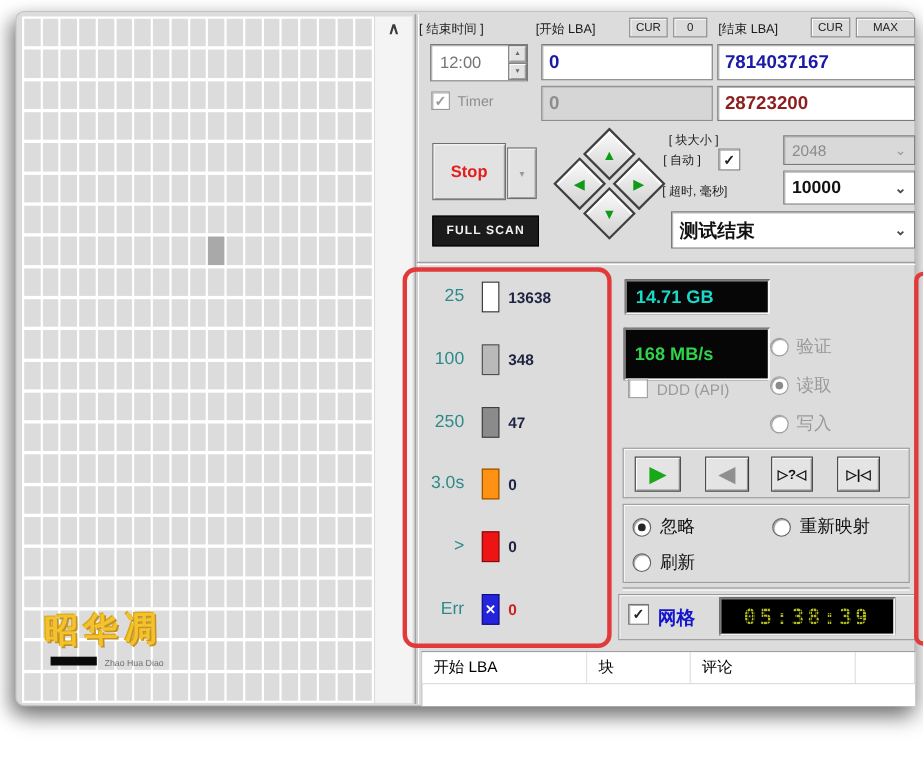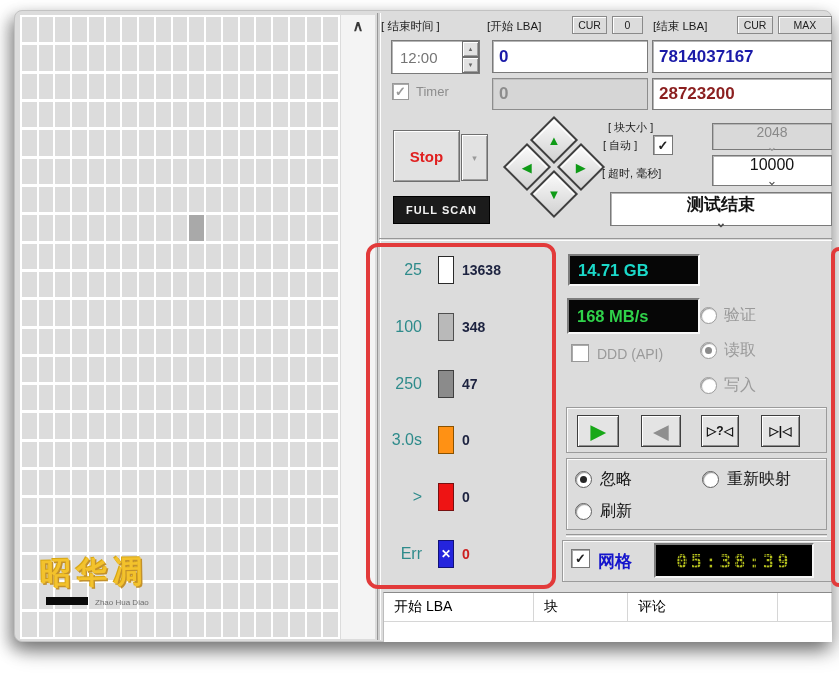--- a/index.html
+++ b/index.html
@@ -43,21 +43,21 @@
   .cb.dis { color:#9a9a9a; border-color:#999; }
   .cb.on { color:#222; }
 
   .radio { width:17px; height:17px; border-radius:50%; background:#fff; border:1px solid #5f5f5f;
     box-shadow:inset 1px 1px 1px #9a9a9a; display:flex; align-items:center; justify-content:center; cursor:pointer; flex:0 0 auto; }
   .radio.sel::after { content:""; width:7px; height:7px; border-radius:50%; background:#262626; }
   .radio.dis { border-color:#9b9b9b; }
   .radio.dis.sel::after { background:#8b8b8b; }
 
   .select { background:#fff; border:1px solid #7a7a7a; box-shadow:inset 1px 1px 0 #b5b5b5;
-    display:flex; align-items:center; justify-content:space-between; padding:0 7px; cursor:pointer;flex-direction:column; }
+    display:flex; align-items:center; justify-content:space-between; padding:0 7px; cursor:pointer; }
   .select .chev { color:#4a4a4a; font-size:13px; line-height:1; }
   .select.dis { background:#d9d9d9; color:#8a8a8a; }
   .select.dis .chev { color:#9a9a9a; }
 
   .lcd { background:#060606; border:2px solid; border-color:#7d7d7d #f8f8f8 #f8f8f8 #7d7d7d;
     display:flex; align-items:center; padding:0 8px; font-weight:bold; font-size:16.5px; }
 
   .groove { border-top:1px solid #979797; border-bottom:1px solid #fdfdfd; }
   .panel { border:1px solid #9b9b9b; box-shadow:inset 1px 1px 0 #fbfbfb; }
 
@@ -595,21 +595,21 @@
   <div class="abs lbl-sm" style="left:608px; top:120px;">[ 块大小 ]</div>
   <div class="abs lbl-sm" style="left:603px; top:138px;">[ 自动 ]</div>
   <div class="abs cb on" style="left:653px; top:135px; width:20px; height:20px;">
       <span>✓</span>
     </div>
   <div class="abs select dis" style="left:712px; top:123px; width:120px; height:27px; font-size:14px;">
     <span>2048</span>
     <span class="chev">⌄</span>
   </div>
   <div class="abs lbl-sm" style="left:602px; top:166px;">[ 超时, 毫秒]</div>
-  <div class="abs select" style="left:712px; top:155px; width:120px; height:31px; font-size:16px; font-weight:normal; color:#111;">
+  <div class="abs select" style="left:712px; top:155px; width:120px; height:31px; font-size:16px; font-weight:bold; color:#111;">
     <span>10000</span>
     <span class="chev">⌄</span>
   </div>
   <div class="abs select" style="left:610px; top:192px; width:222px; height:34px; font-size:17px; font-weight:bold; color:#111;">
     <span>测试结束</span>
     <span class="chev">⌄</span>
   </div>
 
   <div class="abs groove" style="left:379px; top:238px; width:453px; height:3px;"></div>
 
@@ -642,21 +642,21 @@
       <div class="leg-row">
         <span class="leg-label" style="color: rgb(46, 139, 139);">Err</span>
         <span class="leg-swatch" style="background: rgb(36, 36, 221); border: 1px solid rgb(17, 17, 119);">✕</span>
         <span class="leg-count" style="color: rgb(204, 32, 32);">0</span>
       </div>
     </div>
   <div id="red-annotation" class="abs" style="border-color: rgb(226, 58, 58);"></div>
   <div id="red-annotation-right" class="abs" style="border-color: rgb(226, 58, 58);"></div>
 
   <div class="abs lcd" style="left:568px; top:254px; width:132px; height:32px; color:#1bd9c9;">14.71 GB</div>
-  <div class="abs lcd" style="left:567px; top:298px; width:133px; height:36px; color:#2fd24a;">168 MB/s</div>
+  <div class="abs lcd" style="left:567px; top:298px; width:133px; height:48px; color:#2fd24a;">168 MB/s</div>
 
   <div class="abs cb dis" style="left:571px; top:344px; width:18px; height:18px;"></div>
   <div class="abs" style="left:597px; top:346px; font-size:14px; color:#9a9a9a;">DDD (API)</div>
 
   <div id="mode-radios" class="abs" style="left:700px; top:298px; width:130px;">
       <div class="mode-row">
         <span class="radio dis"></span>
         <span>验证</span>
       </div>
       <div class="mode-row">

